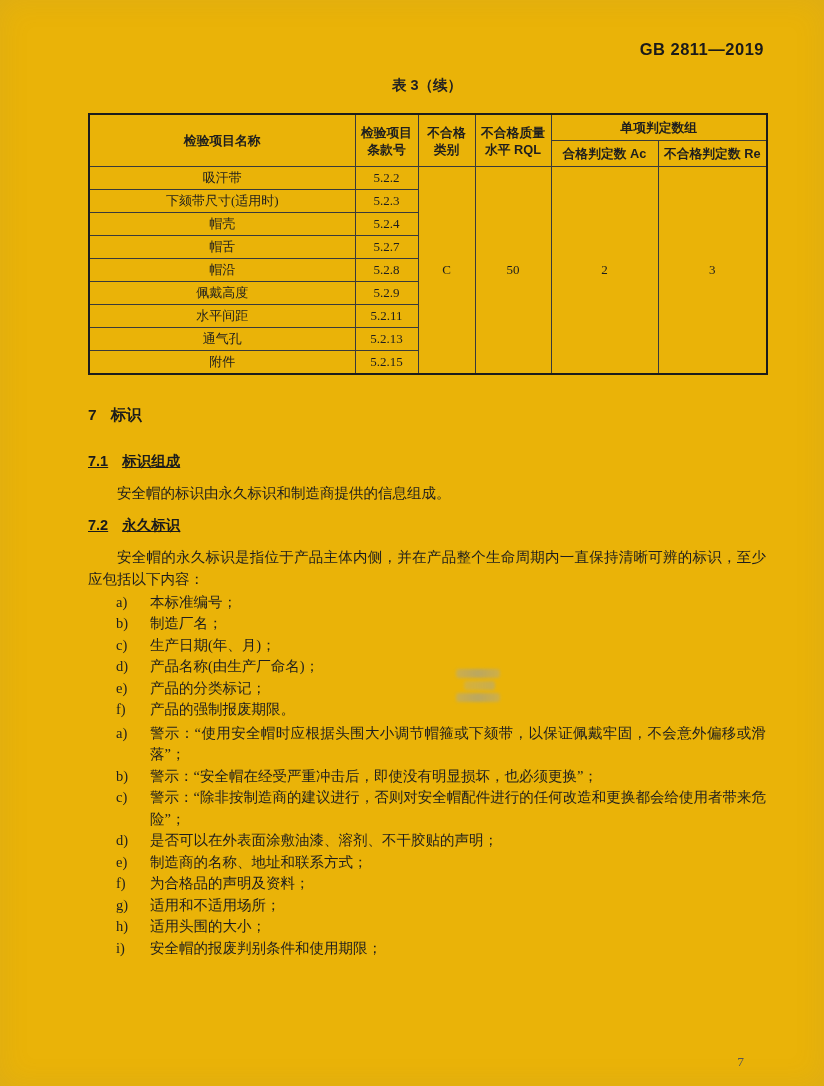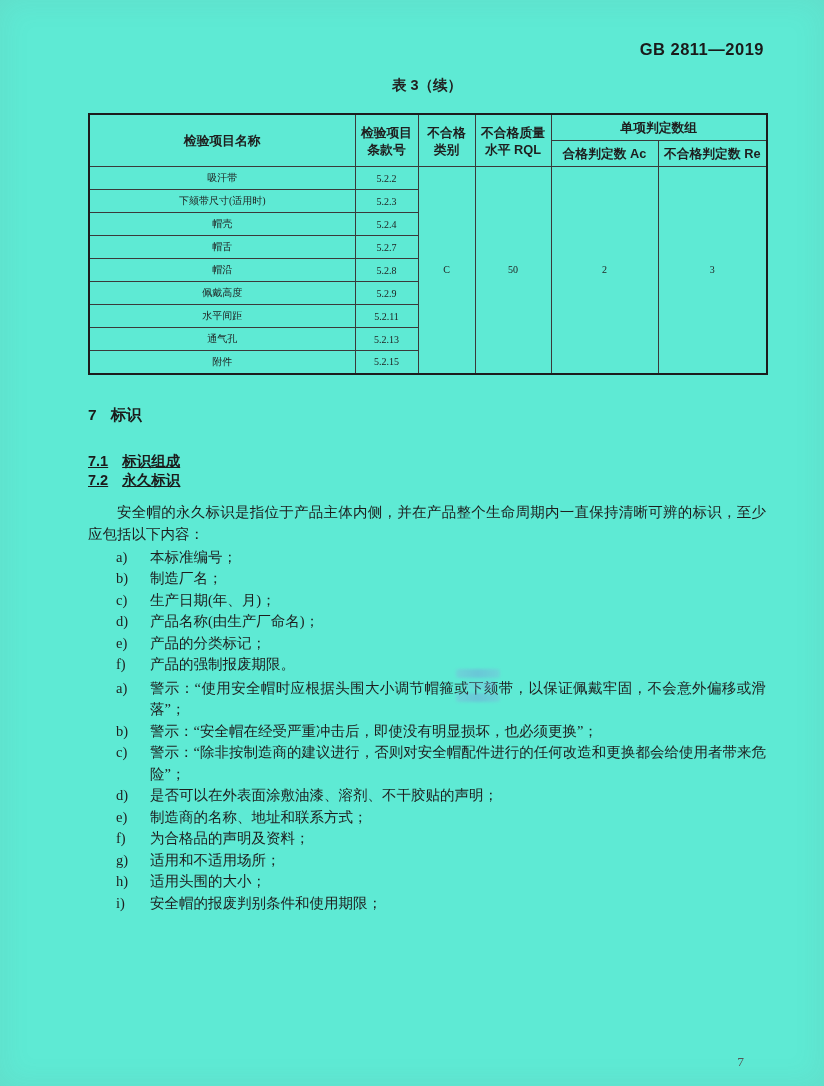--- a/index.html
+++ b/index.html
@@ -5,21 +5,21 @@
   * { margin:0; padding:0; box-sizing:border-box; }
   html,body { width:824px; height:1086px; }
   body {
     font-family:"Liberation Serif", serif;
     color:#1e1e1e;
     background:#f2f1ef;
   }
   .page {
     position:relative;
     width:824px; height:1086px;
-    background:#5eead4;
+    background:#eab308;
     overflow:hidden;
     box-shadow: inset 0 0 30px rgba(120,120,120,0.12);
   }
   .gb-header {
     position:absolute; top:40px; right:60px;
     font-family:"Liberation Sans", sans-serif;
     font-weight:bold; font-size:16.5px; letter-spacing:0.5px; color:#1a1a1a;
   }
   .content {
     position:absolute; left:88px; top:76px; width:678px;
@@ -37,21 +37,21 @@
   table.spec-table th, table.spec-table td {
     border:1px solid #3a3a3a;
     text-align:center; vertical-align:middle;
     color:#1e1e1e;
   }
   table.spec-table th {
     font-family:"Liberation Sans", sans-serif;
     font-weight:bold; font-size:12.8px; line-height:17px;
     padding:4px 2px;
   }
-  table.spec-table td { font-size:10px; height:23px; padding:1px 4px; }
+  table.spec-table td { font-size:13px; height:23px; padding:1px 4px; }
   td.t-name { text-align:left; padding-left:9px; }
   .hl { display:block; }
   .sec-h1, .sec-h2 {
     font-family:"Liberation Sans", sans-serif;
     font-weight:bold; color:#1b1b1b;
   }
   .sec-h1 { font-size:15.5px; margin-top:30px; }
   .sec-h2 { font-size:14.5px;text-decoration:underline; }
   .sec-num { margin-right:14px; }
   .para {
@@ -61,21 +61,21 @@
   .list { width:100%; }
   .list-item {
     display:flex; align-items:flex-start;
     font-size:14.5px; line-height:21.5px;
   }
   .li-letter { flex:none; width:34px; margin-left:28px; }
   .li-text { flex:1; text-align:justify; }
   
   .mt-sec71 { margin-top:26px; }
   .mt-para  { margin-top:11px; }
-  .mt-sec72 { }
+  .mt-sec72 { margin-top:12px; }
   .mt-sec73 { margin-top:16px; }
   .mt-list  { margin-top:2px; }
   .page-number {
     position:absolute; right:80px; bottom:16px;
     font-size:13.5px; color:#555;
   }
   .watermark {
     position:absolute; left:456px; top:666px; width:44px; height:46px;
     opacity:0.55; filter:blur(1.5px);
     pointer-events:none;
@@ -172,20 +172,21 @@
       </tbody>
     </table>
 
     <div class="sec-h1">
       <span class="sec-num">7</span><span>标识</span>
     </div>
 
     <div class="sec-h2 mt-sec71">
       <span class="sec-num">7.1</span><span>标识组成</span>
     </div>
+    <p class="para mt-para">安全帽的标识由永久标识和制造商提供的信息组成。</p>
 
     <div class="sec-h2 mt-sec72">
       <span class="sec-num">7.2</span><span>永久标识</span>
     </div>
     <p class="para mt-para">安全帽的永久标识是指位于产品主体内侧，并在产品整个生命周期内一直保持清晰可辨的标识，至少应包括以下内容：</p>
 
     <div class="list mt-list">
       <div class="list-item">
         <span class="li-letter">a)</span>
         <span class="li-text">本标准编号；</span>

